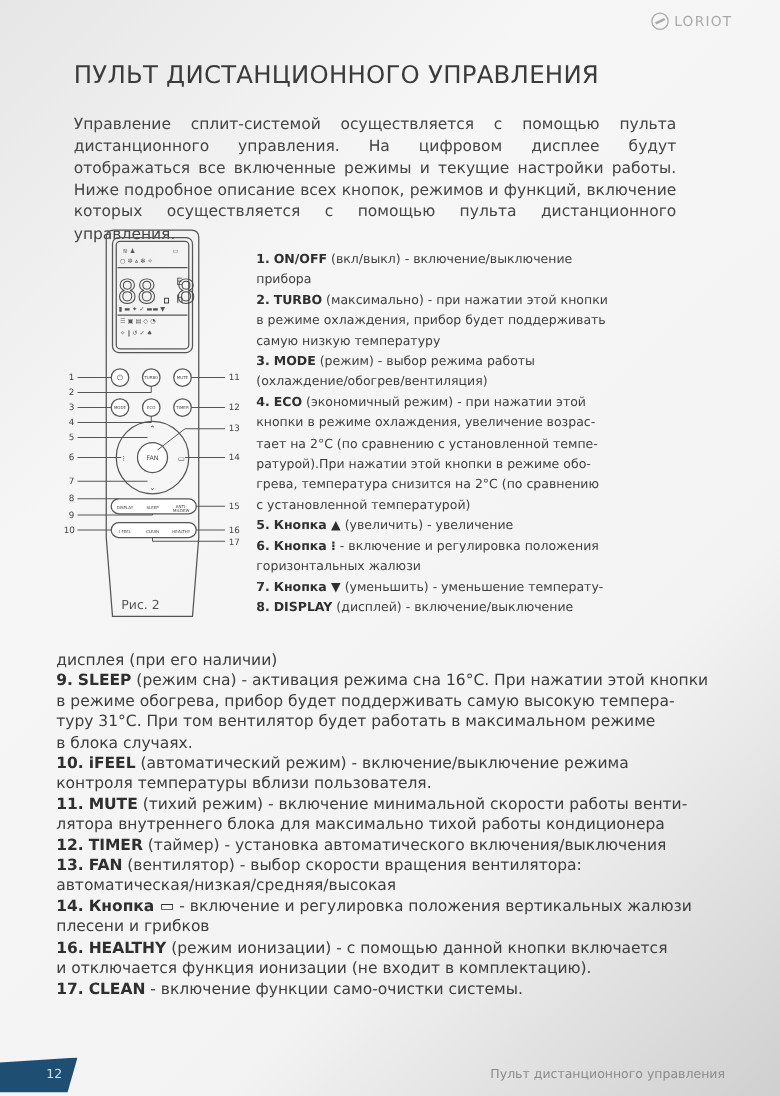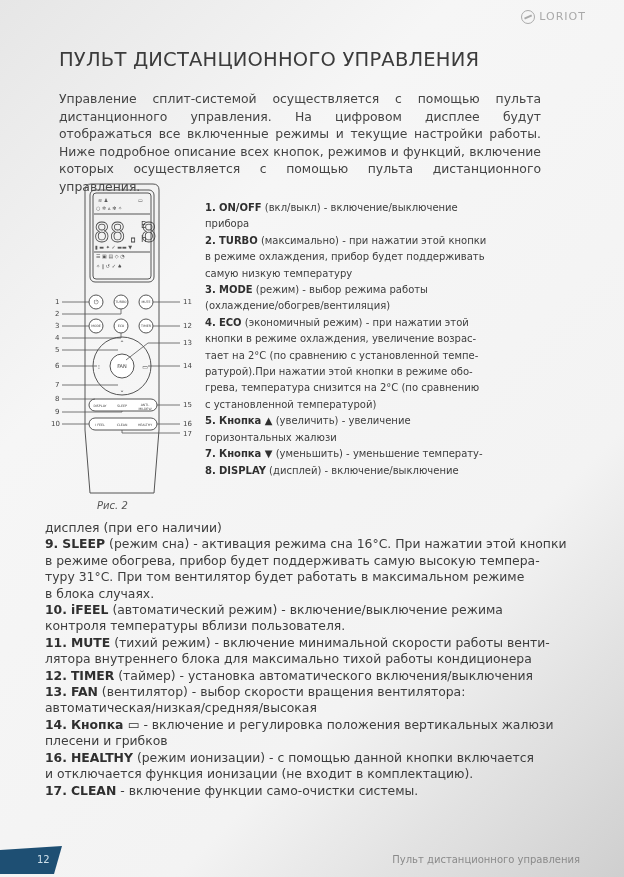--- a/index.html
+++ b/index.html
@@ -1,27 +1,27 @@
 <!DOCTYPE html>
 <html><head>
 <meta charset="utf-8">
 <style>
   html, body { margin:0; padding:0; }
   body {
     width:624px; height:877px; overflow:hidden; position:relative;
     background: linear-gradient(135deg, #e6e6e6 0%, #f6f6f6 30%, #f3f3f3 70%, #cfcfcf 100%);
     font-family: "DejaVu Sans", sans-serif; color:#3a3a3a;
   }
-  .logo { position:absolute; top:10px; right:38px; display:flex; align-items:flex-start; gap:4px; color:#a9a9a9; font-size:11px; letter-spacing:1px; font-family:"DejaVu Sans", sans-serif; }
+  .logo { position:absolute; top:10px; right:38px; display:flex; align-items:center; gap:4px; color:#a9a9a9; font-size:11px; letter-spacing:1px; font-family:"DejaVu Sans", sans-serif; }
   .logo .circ { width:12px; height:12px; border:1.5px solid #aaa; border-radius:50%; position:relative; }
   .logo .circ:after { content:""; position:absolute; left:2px; top:5px; width:8px; height:1.5px; background:#aaa; transform:rotate(-25deg); }
   h1 { position:absolute; left:59px; top:48px; margin:0; font-weight:normal; font-size:19.5px; color:#3b3b3b; letter-spacing:0.2px; }
   .intro { position:absolute; left:59px; top:90px; width:482px; font-size:12.4px; line-height:17.5px; text-align:justify; color:#444; margin:0; }
   .remote-wrap { position:absolute; left:40px; top:180px; width:170px; height:340px; }
-  .caption { position:absolute; left:97px; top:500px; font-size:10px; color:#555;font-style:italic; }
+  .caption { position:absolute; left:97px; top:479px; font-size:10px; color:#555; }
   .desc { position:absolute; left:205px; top:200px; width:345px; font-size:10px; line-height:16.4px; color:#3d3d3d; margin:0; }
   .desc2 { position:absolute; left:43px; top:518px; width:540px; font-size:12.4px; line-height:16.4px; color:#3d3d3d; margin:2px; }
   .item b { font-weight:bold; color:#2f2f2f; }
   .line { display:block; white-space:nowrap; }
   .footer-tab { position:absolute; left:0; top:846px; width:62px; height:28px; }
   .footer-num { position:absolute; left:37px; top:854px; font-size:10px; color:#cfe0ea; }
   .footer-text { position:absolute; right:44px; top:854px; font-size:10px; color:#8a8a8a; }
 </style>
 </head>
 <body>
@@ -141,20 +141,21 @@
     <span class="line item"><span>самую низкую температуру</span></span>
     <span class="line item"><b>3.</b> <b>MODE</b><span> (режим) - выбор режима работы</span></span>
     <span class="line item"><span>(охлаждение/обогрев/вентиляция)</span></span>
     <span class="line item"><b>4.</b> <b>ECO</b><span> (экономичный режим) - при нажатии этой</span></span>
     <span class="line item"><span>кнопки в режиме охлаждения, увеличение возрас-</span></span>
     <span class="line item"><span>тает на 2°С (по сравнению с установленной темпе-</span></span>
     <span class="line item"><span>ратурой).При нажатии этой кнопки в режиме обо-</span></span>
     <span class="line item"><span>грева, температура снизится на 2°С (по сравнению</span></span>
     <span class="line item"><span>с установленной температурой)</span></span>
     <span class="line item"><b>5.</b> <b>Кнопка ▲</b><span> (увеличить) - увеличение</span></span>
+    <span class="line item"><b>6.</b> <b>Кнопка ⁝</b><span> - включение и регулировка положения</span></span>
     <span class="line item"><span>горизонтальных жалюзи</span></span>
     <span class="line item"><b>7.</b> <b>Кнопка ▼</b><span> (уменьшить) - уменьшение температу-</span></span>
     <span class="line item"><b>8.</b> <b>DISPLAY</b><span> (дисплей) - включение/выключение</span></span>
   </div>
 <div class="desc2" id="descB">
     <span class="line item"><span>дисплея (при его наличии)</span></span>
     <span class="line item"><b>9.</b> <b>SLEEP</b><span> (режим сна) - активация режима сна 16°С. При нажатии этой кнопки</span></span>
     <span class="line item"><span>в режиме обогрева, прибор будет поддерживать самую высокую темпера-</span></span>
     <span class="line item"><span>туру 31°С. При том вентилятор будет работать в максимальном режиме</span></span>
     <span class="line item"><span>в блока случаях.</span></span>

